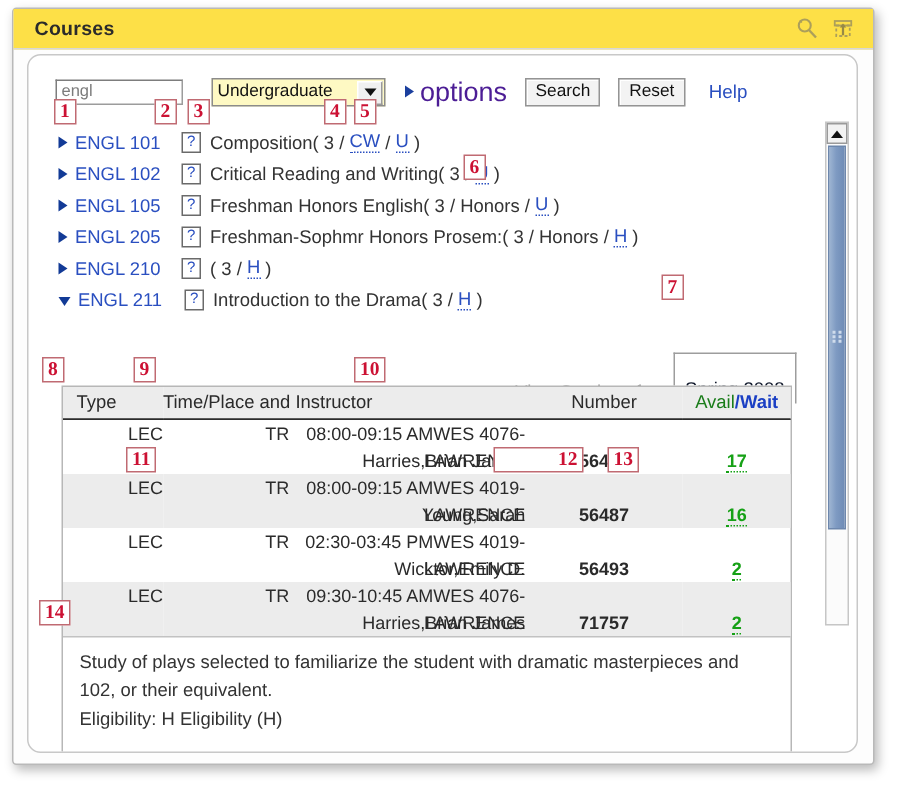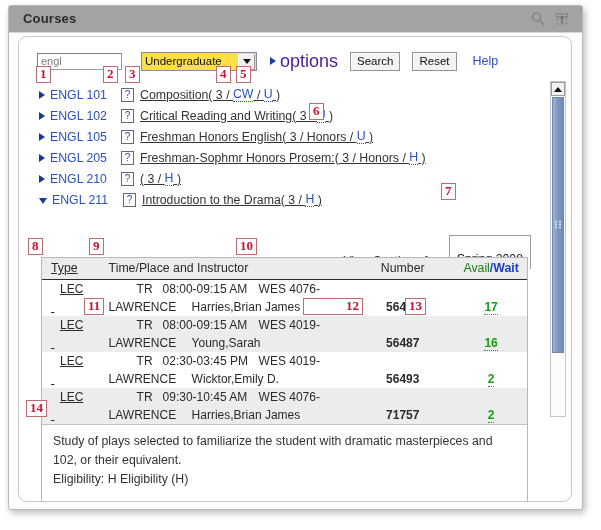--- a/index.html
+++ b/index.html
@@ -27,21 +27,21 @@
     border: 1px solid #b9b9b9;
     border-radius: 3px;
     box-shadow: 2px 3px 7px rgba(0,0,0,0.28);
     box-sizing: border-box;
   }
 
   .titlebar {
     position: relative;
     height: 26px;
     border-bottom: 1px solid #d7d7d7;
-    background: #a3a3a3;
+    background: #fde047;
   }
   .title-text {
     position: absolute;
     left: 14px;
     top: 5px;
     font-size: 13px;
     font-weight: bold;
     color: #2b2b2b;
     letter-spacing: .2px;
   }
@@ -90,21 +90,21 @@
     border-top-color: #7d7d7d;
     border-left-color: #7d7d7d;
     background: #fff;
     box-sizing: border-box;
     outline: none;
   }
   .select-wrap { position: relative; margin-left: 19px; }
   .select-box {
     width: 116px; height: 19px;
     border: 1px solid #8b8b8b;
-    background: #fde047;
+    background: #fef9c3;
     box-sizing: border-box;
     font-size: 11.5px;
     color: #111;
     display: flex; align-items: center;
     padding-left: 3px;
   }
   .select-arrowbtn {
     position: absolute; right: 2px; top: 2px;
     width: 15px; height: 14px;
     border: 1px solid #999;
@@ -195,21 +195,21 @@
     justify-content: center;
     width: 11px; height: 12px;
     border: 1px solid #6a6a6a;
     color: #2a4fc0;
     font-size: 10px;
     line-height: 10px;
     margin: 0 6px 0 2px;
     background: #fff;
     cursor: pointer;
   }
-  .course-title { color: #333; text-decoration: underline; }
+  .course-title { color: #333; }
   .attr-link {
     color: #2a4fc0;
     border-bottom: 1px dotted #2a4fc0;
     cursor: pointer;
   }
 
   
   .view-for {
     position: absolute;
     right: 40px;
@@ -253,26 +253,26 @@
     background: #ececec;
     font-weight: normal;
     font-size: 12.3px;
     text-align: left;
     padding: 3px 0 4px 0;
     border-bottom: 1px solid #2b2b2b;
     color: #2a2a2a;
   }
   .th-avail { color: #1a7c1a; }
   .th-wait { color: #1b3fc4; font-weight: bold; }
-  .col-type   { width: 58px; padding-left: 9px !important; text-decoration: underline; }
+  .col-type   { width: 58px; padding-left: 9px !important; }
   .col-time   { width: 243px; }
   .col-number { width: 106px; text-align: center !important; }
   .col-avail  { width: 72px; text-align: center !important; }
 
-  tr.sec-row td { padding: 0; vertical-align: top; }
+  tr.sec-row td { padding: 0; vertical-align: top; text-align: right; }
   tr.sec-row.alt td { background: #ececec; }
   .cell-line { height: 18px; line-height: 18px; }
   .type-txt { padding-left: 9px; }
   .time-days { display: inline-block; width: 26px; padding-left: 28px; }
   .time-hours { display: inline-block; width: 96px; }
   .room-txt { }
   .instr-txt { padding-left: 54px; margin-left: 29px; }
   .num-txt { font-weight: bold; text-align: center; }
   .avail-txt {
     color: #16a116;
@@ -601,18 +601,18 @@
     <span class="marker" style="left:103px;top:66px;">2</span>
     <span class="marker" style="left:125px;top:66px;">3</span>
     <span class="marker" style="left:216px;top:66px;">4</span>
     <span class="marker" style="left:236px;top:66px;">5</span>
     <span class="marker" style="left:309px;top:103px;">6</span>
     <span class="marker" style="left:441px;top:183px;">7</span>
     <span class="marker" style="left:28px;top:238px;">8</span>
     <span class="marker" style="left:89px;top:238px;">9</span>
     <span class="marker" style="left:236px;top:238px;">10</span>
     <span class="marker" style="left:84px;top:298px;">11</span>
-    <span class="marker" style="left:303px;top:298px;padding-left:42px;">12</span>
+    <span class="marker" style="left:329px;top:298px;padding-left:42px;">12</span>
     <span class="marker" style="left:405px;top:298px;">13</span>
     <span class="marker" style="left:26px;top:400px;">14</span>
   </div>
 
 </div>
 
 </body></html>

